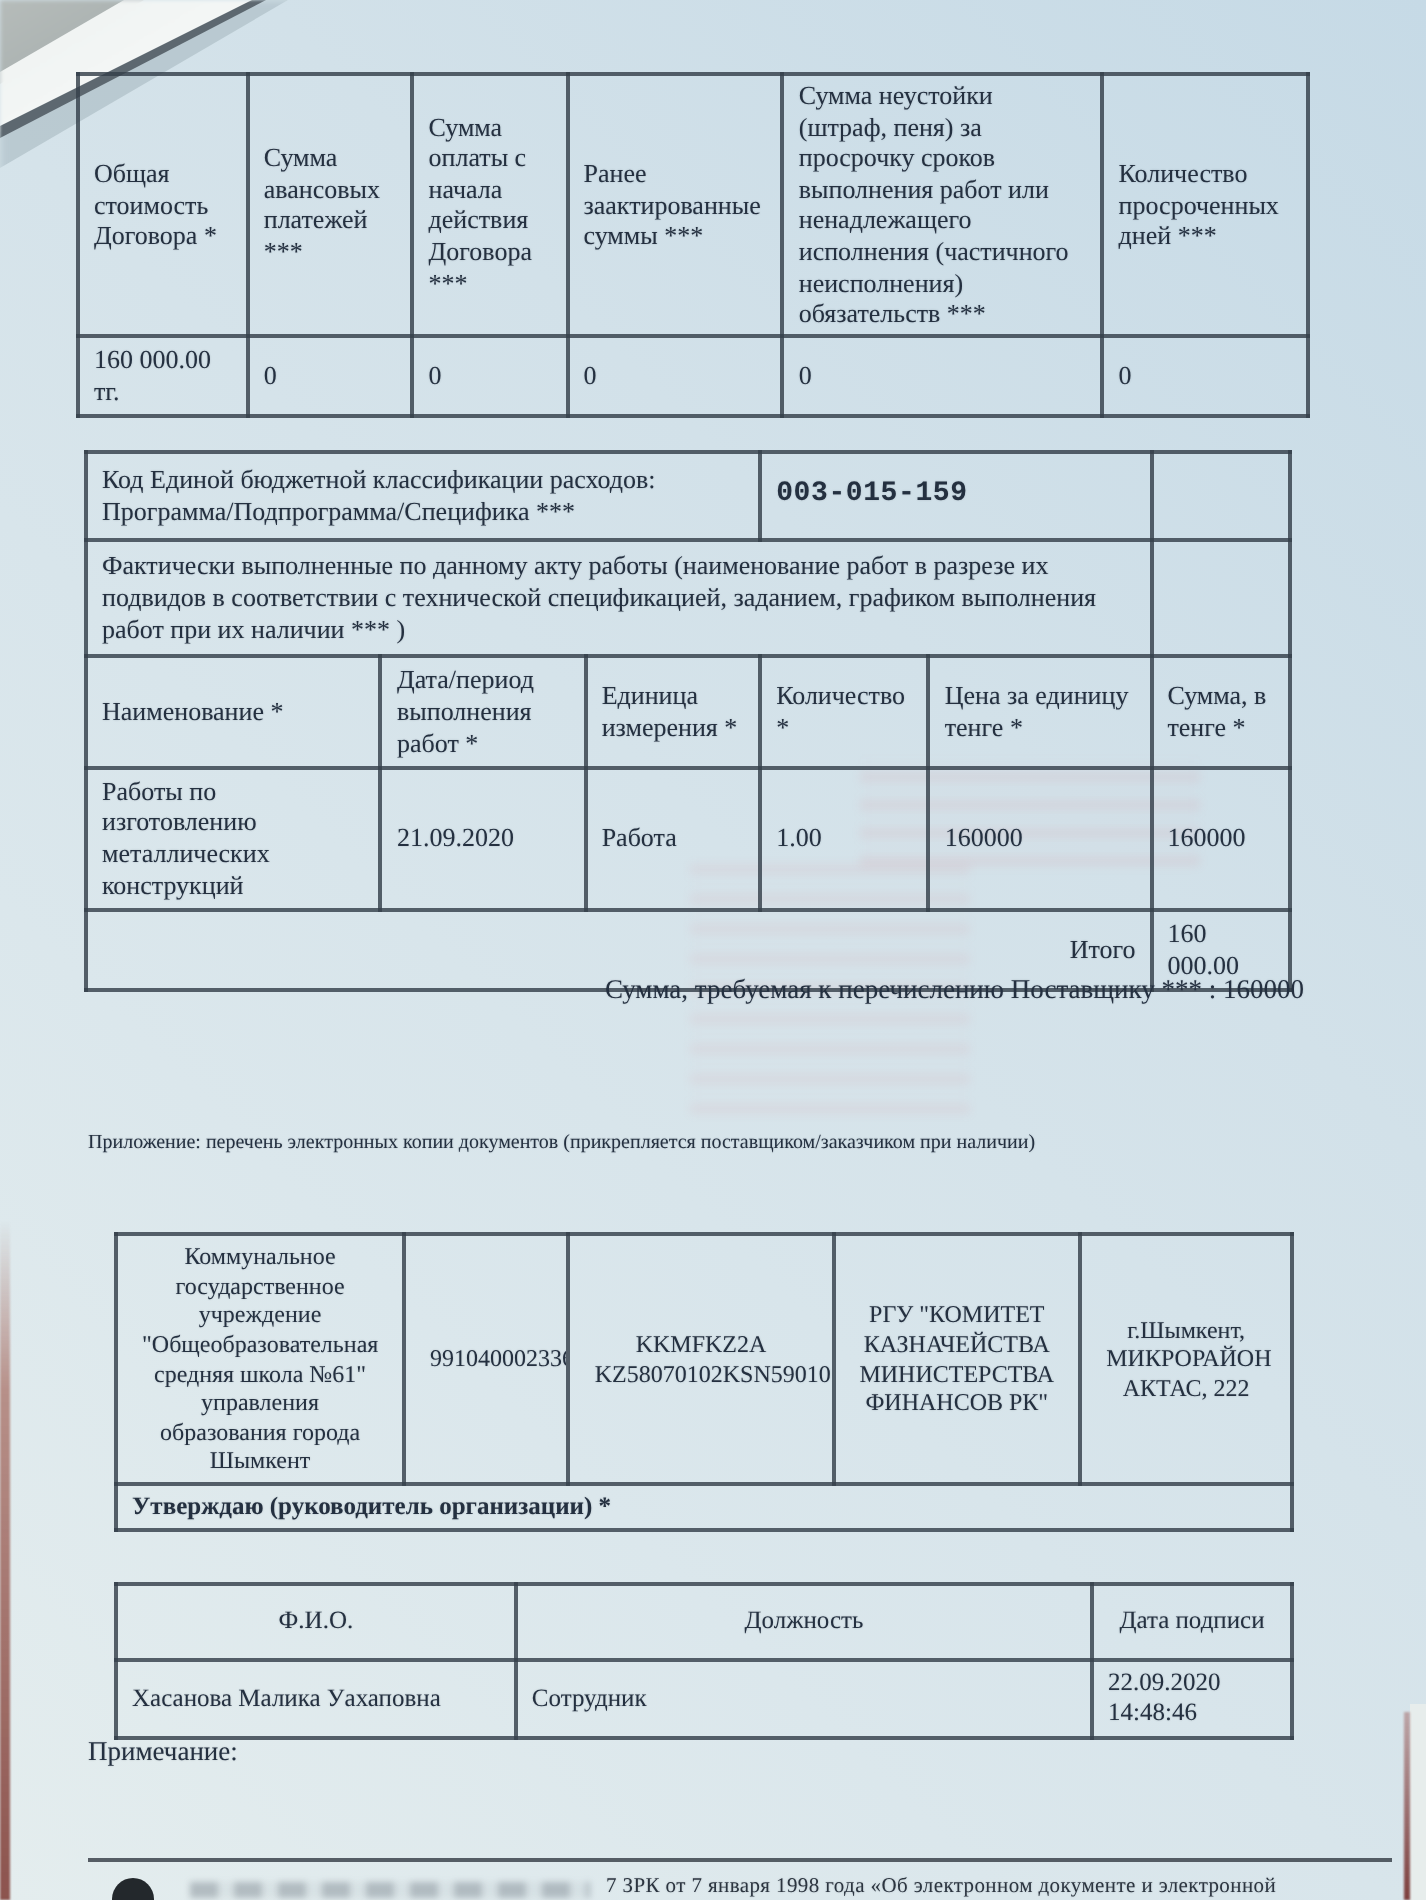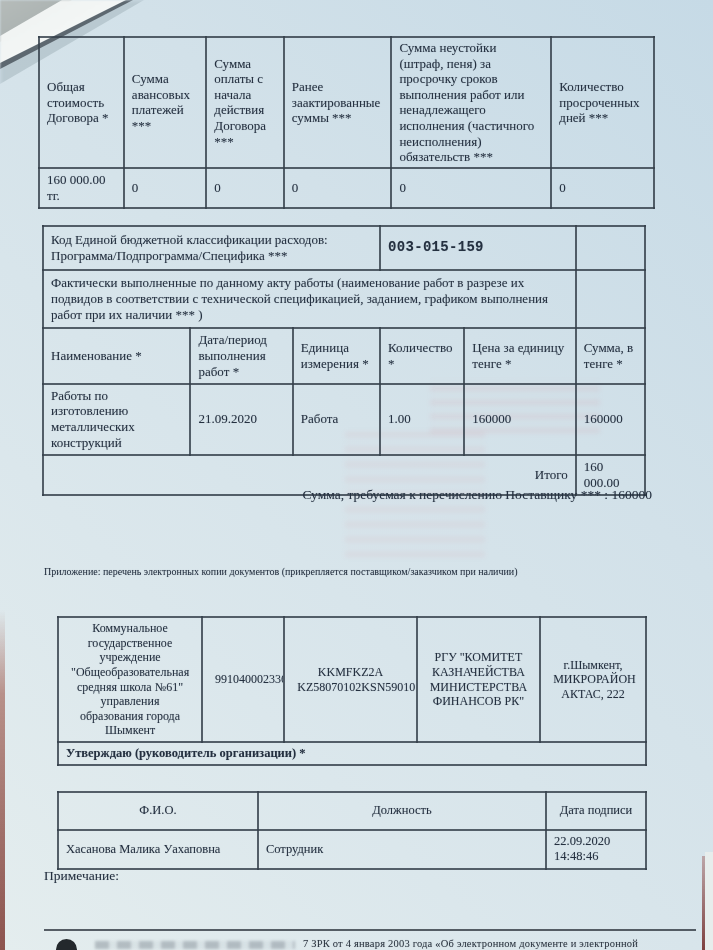--- a/index.html
+++ b/index.html
@@ -212,19 +212,19 @@
       <td>22.09.2020 14:48:46</td>
     </tr>
   </tbody>
     </table>
 
   <div class="note">Примечание:</div>
 
   <div class="footer-rule"></div>
   <div class="footer-icon"></div>
   <div class="footer-smudge"></div>
-  <div class="footer-text">7 ЗРК от 4 января 2003 года «Об электронном документе и электронной</div>
+  <div class="footer-text">7 ЗРК от 7 января 1998 года «Об электронном документе и электронной</div>
 
   <div class="edge-left"></div>
   <div class="edge-right-light"></div>
   <div class="edge-right"></div>
 
 </div>
 
 </body></html>

